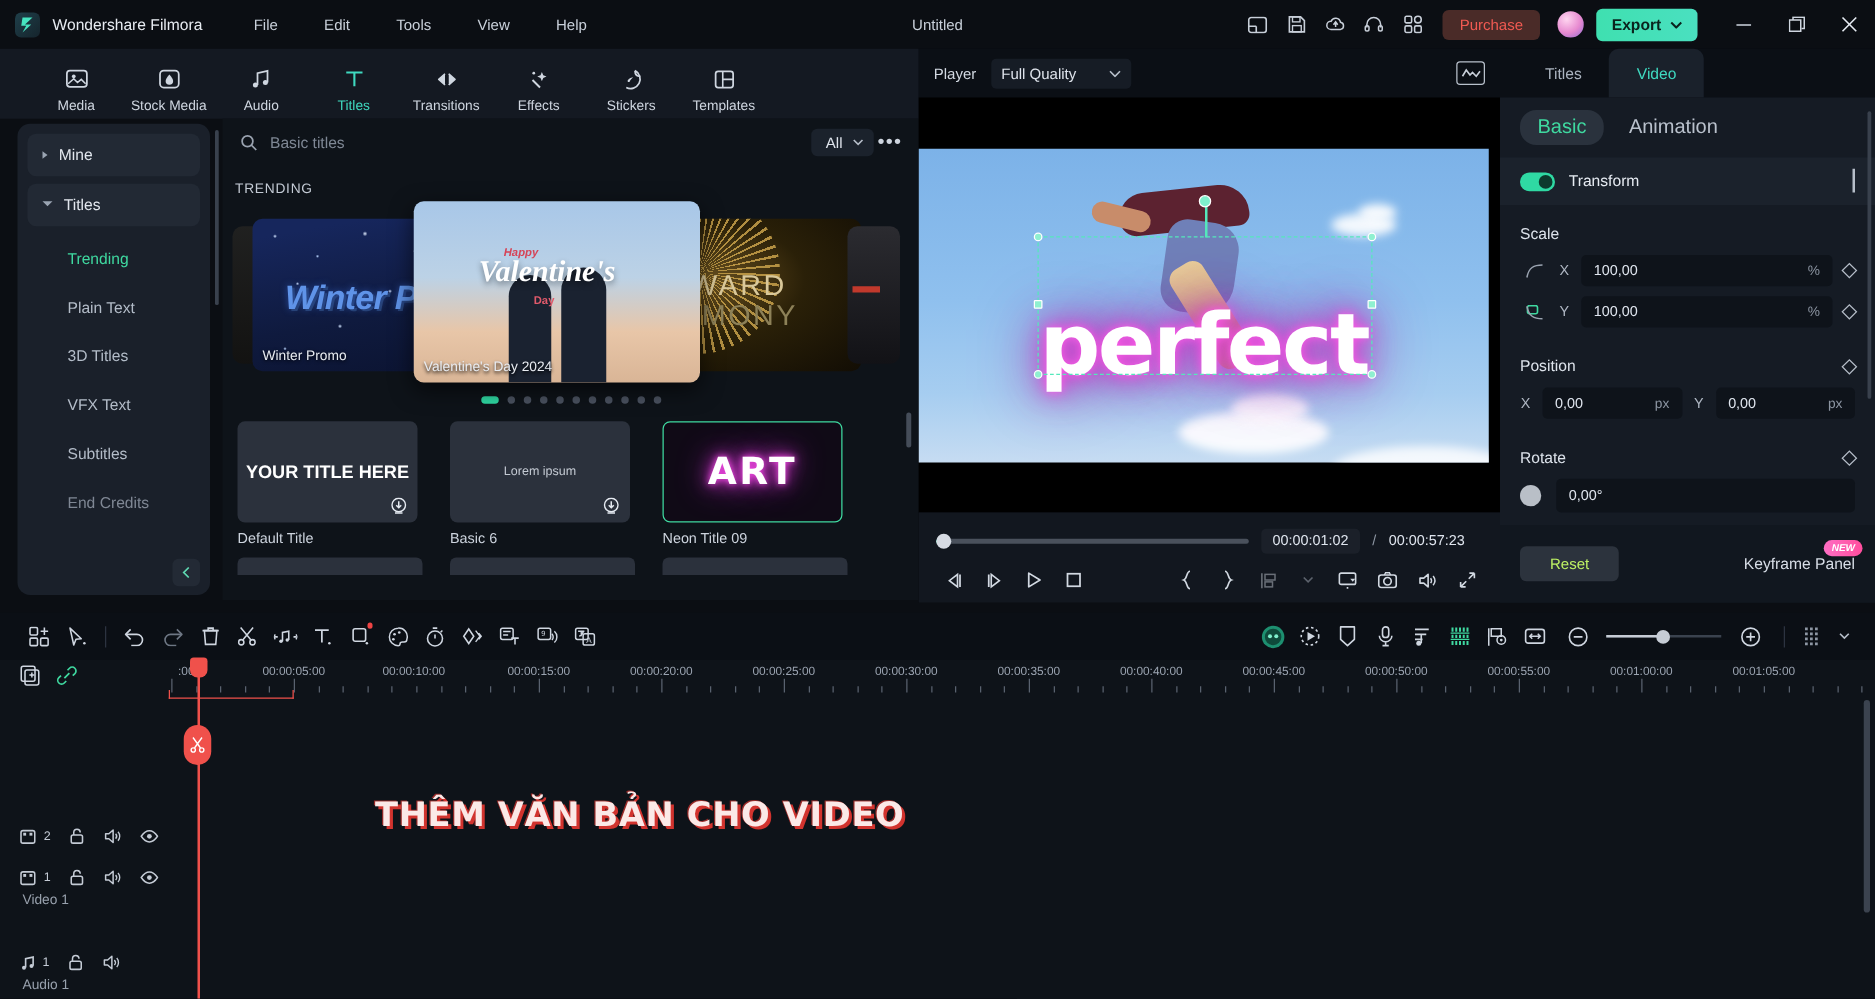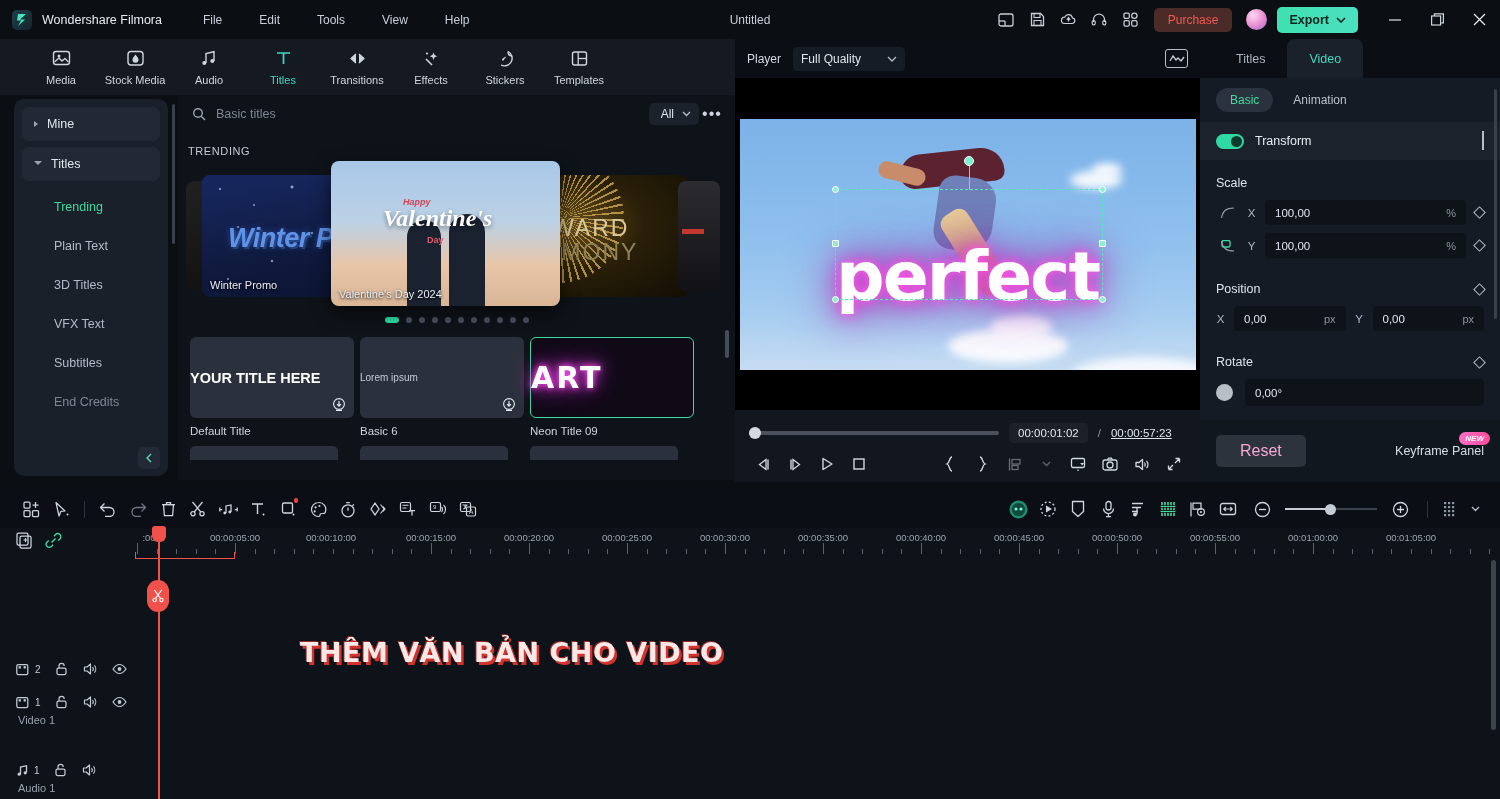--- a/index.html
+++ b/index.html
@@ -58,21 +58,21 @@
   }
   .winbtns { display: flex; margin-left: 16px; }
   .winbtn {
     width: 42px; height: 39px; display: flex; align-items: center; justify-content: center;
     cursor: default;
   }
 
   
   .topnav {
     position: absolute; left: 0; top: 39px; width: 735px; height: 56px;
-    background: #141922; display: flex; align-items: center; padding-left: 26px; gap: 4px;
+    background: #141922; display: flex; align-items: flex-end; padding-left: 26px; gap: 4px;
   }
   .navitem {
     width: 70px; display: flex; flex-direction: column; align-items: center;
     gap: 5px; padding: 4px 0; border-radius: 6px; cursor: default; color: #cfd6e0;
   }
   .navitem.active { color: #3fd9c0; }
   .navitem .lbl { font-size: 11px; }
 
   
   .catsidebar {
@@ -185,22 +185,22 @@
     background: linear-gradient(180deg,#2b2b30,#121216); }
   .c-edge-r .redbar { position:absolute; left:4px; top:48px; width:22px; height:5px; background:#c1392c;}
 
   .dots { display: flex; justify-content: center; gap: 7px; margin-top: 4px; }
   .dot { width: 6px; height: 6px; border-radius: 3px; background: #4a5260; }
   .dot.on { width: 14px; background: #2fd9a3; }
 
   .grid3 { display: flex; gap: 22px; padding: 14px 0 0 12px; }
   .gcell { width: 148px; }
   .gthumb {
-    width: 164px; height: 81px; background: #2b313c; border-radius: 6px;
-    position: relative; display: flex; align-items: center; 
+    width: 144px; height: 81px; background: #2b313c; border-radius: 6px;
+    position: relative; display: flex; align-items: center; justify-content: center;
   }
   .gthumb.sel { background: #100a16; border: 1.6px solid #3fd9a0; }
   .gthumb .dl {
     position: absolute; right: 8px; bottom: 6px; width: 14px; height: 14px;
   }
   .g-title1 { font-size: 14.5px; font-weight: bold; color: #fff; }
   .g-title2 { font-size: 10px; color: #c3c9d2; }
   .neon-art {
     font-size: 30px; font-weight: bold; color: #fff; letter-spacing: 2px;
     text-shadow: 0 0 6px #ff4df0, 0 0 14px #e23bd8, 0 0 26px #b830c9;
@@ -226,21 +226,21 @@
     width: 112px; background: #161c25; border-radius: 4px; padding: 5px 8px;
     font-size: 12px; color: #dfe4ec; cursor: default;
   }
   .scope-btn {
     margin-left: auto; width: 23px; height: 19px; border: 1.4px solid #b9c1cc;
     border-radius: 3px; display:flex; align-items:center; justify-content:center;
     cursor: default;
   }
   .stage {
     position: absolute; left: 0; top: 39px; width: 465px; height: 332px;
-    background: #000; display: flex; align-items: center; justify-content: center;
+    background: #000; display: flex; align-items: center; 
   }
   .video {
     position: relative; width: 456px; height: 251px; overflow: hidden;
     background: linear-gradient(180deg,#7cb2e8 0%,#8fc0ee 48%,#a6cdf0 78%,#c6dcf2 100%);
   }
   .cloud { position:absolute; background:#fff; border-radius:50%; opacity:.9; filter: blur(4px); }
   .skater { position:absolute; left:152px; top:22px; width:120px; height:120px; }
   .sk-shirt { position:absolute; left:8px; top:10px; width:104px; height:34px;
     background:#5c2230; border-radius:26px 30px 12px 18px; transform: rotate(-6deg); }
   .sk-pants { position:absolute; left:44px; top:36px; width:58px; height:74px;
@@ -272,42 +272,42 @@
     position: absolute; left: 0; top: 371px; width: 465px; height: 72px;
     background: #12171f;
   }
   .seekrow { display: flex; align-items: center; padding: 13px 12px 0 14px; gap: 10px; }
   .seekbar { position: relative; flex: 1; height: 4px; background: #4a515c; border-radius: 2px; max-width: 250px; }
   .seekbar .fill { position: absolute; left: 0; top: 0; width: 6px; height: 4px; background: #2fd9a3; border-radius: 2px; }
   .seekbar .knob { position: absolute; left: 0px; top: -4px; width: 12px; height: 12px;
     background: #d6dbe3; border-radius: 50%; }
   .tc-cur { background: #1b2029; padding: 4px 9px; border-radius: 4px; font-size: 11.5px; color: #dfe5ee; }
   .tc-sep { font-size: 11.5px; color: #8d96a3; }
-  .tc-tot { font-size: 11.5px; color: #dfe5ee; text-decoration: underline; }
+  .tc-tot { font-size: 11.5px; color: #dfe5ee; }
   .btnrow { display: flex; align-items: center; padding: 8px 12px 0 14px; gap: 4px; }
   .pbtn { width: 28px; height: 26px; display: flex; align-items: center; justify-content: center;
     border-radius: 4px; cursor: default; }
   .pbtn.dim { opacity: .45; }
   .spacer { flex: 1; }
 
   
   .props {
     position: absolute; left: 1200px; top: 39px; width: 300px; height: 443px;
     background: #0b0f15;
   }
   .ptabs { display: flex; height: 39px; padding-left: 14px; }
   .ptab {
     padding: 0 22px; display: flex; align-items: center; font-size: 12.5px;
     color: #aab3bf; cursor: default; position: relative;
   }
   .ptab.active { color: #3fd9c0; background: #1a212b; border-radius: 8px 8px 0 0; }
   .pbody { position: absolute; left: 0; top: 39px; width: 300px; height: 404px;
     background: #151b24; border-radius: 0 0 0 0; }
   .subtabs { display: flex; gap: 6px; padding: 10px 0 10px 16px; }
-  .subtab { font-size: 12px; color: #b9c1cc; padding: 5px 14px; border-radius: 13px; cursor: default;}
+  .subtab { font-size: 16px; color: #b9c1cc; padding: 5px 14px; border-radius: 13px; cursor: default;}
   .subtab.active { background: #2a323d; color: #3fd9a0; }
   .transform-row {
     display: flex; align-items: center; height: 38px; padding: 0 16px;
     background: #1b222c; gap: 11px;
   }
   .toggle { width: 28px; height: 15px; border-radius: 8px; background: #2fd9a3; position: relative; cursor: default;}
   .toggle .kn { position: absolute; right: 2px; top: 2px; width: 11px; height: 11px;
     background: #0d3a2d; border-radius: 50%; }
   .tf-lbl { font-size: 12.5px; color: #e6ebf2; }
   .kf { margin-left: auto; cursor: default; }
@@ -326,21 +326,21 @@
     width: 9px; height: 9px; border: 1.3px solid #b6bec9; transform: rotate(45deg);
     cursor: default;
   }
   .slider-row { display: flex; align-items: center; gap: 12px; }
   .sl-knob { width: 17px; height: 17px; border-radius: 50%; background: #b9bfc7; }
   .footer-row {
     position: absolute; left: 0; bottom: 0; width: 300px; height: 62px;
     background: #11171f; display: flex; align-items: center; padding: 0 16px;
   }
   .reset-btn {
-    background: #2c333d; color: #f9a8d4; font-size: 16px; padding: 7px 24px;
+    background: #2c333d; color: #bef264; font-size: 12px; padding: 7px 24px;
     border-radius: 5px; cursor: default;
   }
   .kfp { margin-left: auto; position: relative; font-size: 12.5px; color: #d8dee7; cursor: default; }
   .newbadge {
     position: absolute; right: -6px; top: -12px;
     background: linear-gradient(90deg,#ff6ec4,#ff4d9d); color: #fff;
     font-size: 8px; font-style: italic; font-weight: bold;
     padding: 2px 6px; border-radius: 8px;
   }
   .props-scroll { position:absolute; right:3px; top:50px; width:3px; height:230px; background:#39414d; border-radius:2px;}

